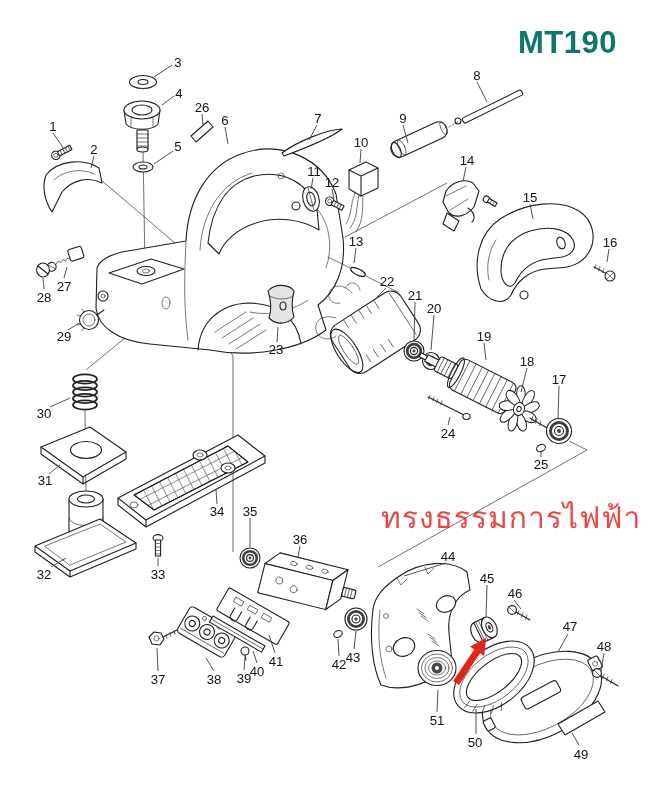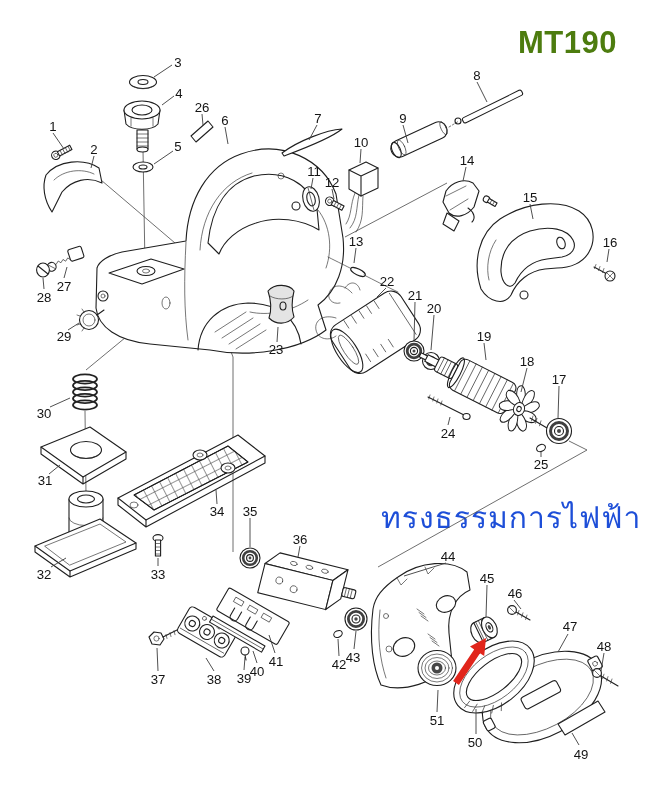--- a/index.html
+++ b/index.html
@@ -1,21 +1,21 @@
 <!DOCTYPE html>
 <html><head>
 <meta charset="utf-8">
 <style>
   html,body{margin:0;padding:0;background:#fff;}
   body{width:650px;height:794px;position:relative;overflow:hidden;
        font-family:"Liberation Sans",sans-serif;}
   .watermark{position:absolute;left:381px;top:494px;z-index:0;
-       font-size:30px;letter-spacing:1px;color:#1d4ed8;white-space:nowrap;}
+       font-size:30px;letter-spacing:1px;color:#ef4444;white-space:nowrap;}
   .page-title{position:absolute;top:25px;right:33px;z-index:3;
-       font-size:31px;font-weight:bold;letter-spacing:.5px;color:#4d7c0f;}
+       font-size:31px;font-weight:bold;letter-spacing:.5px;color:#0f766e;}
   svg.art{position:absolute;left:0;top:0;z-index:1;}
   
   .o{fill:#fff;stroke:#1f1f1f;stroke-width:1.1;stroke-linejoin:round;stroke-linecap:round;}
   .l{fill:none;stroke:#1f1f1f;stroke-width:1.1;stroke-linejoin:round;stroke-linecap:round;}
   .t{fill:none;stroke:#2e2e2e;stroke-width:.65;stroke-linecap:round;}
   .gr{fill:#e4e4e4;stroke:#1f1f1f;stroke-width:1.1;stroke-linejoin:round;}
   .d{fill:#474747;stroke:none;}
   .band{fill:none;stroke:#3f3f3f;}
   .lead{stroke:#3c3c3c;stroke-width:.9;}
   .cons{stroke:#4a4a4a;stroke-width:.8;}

